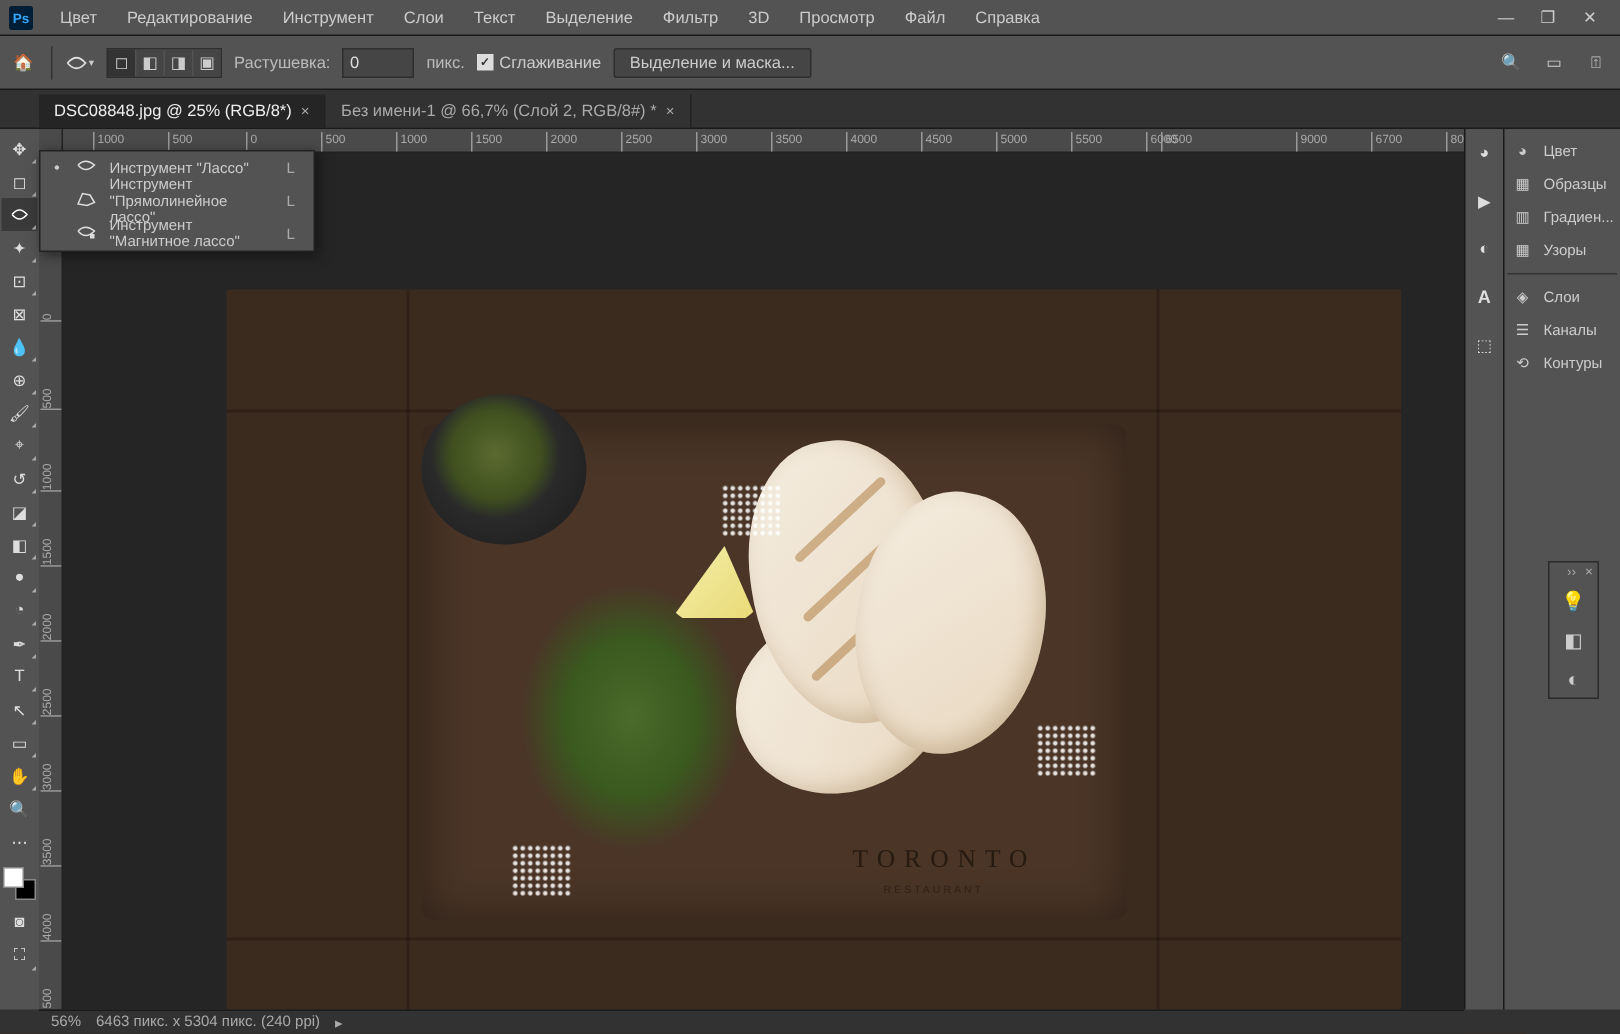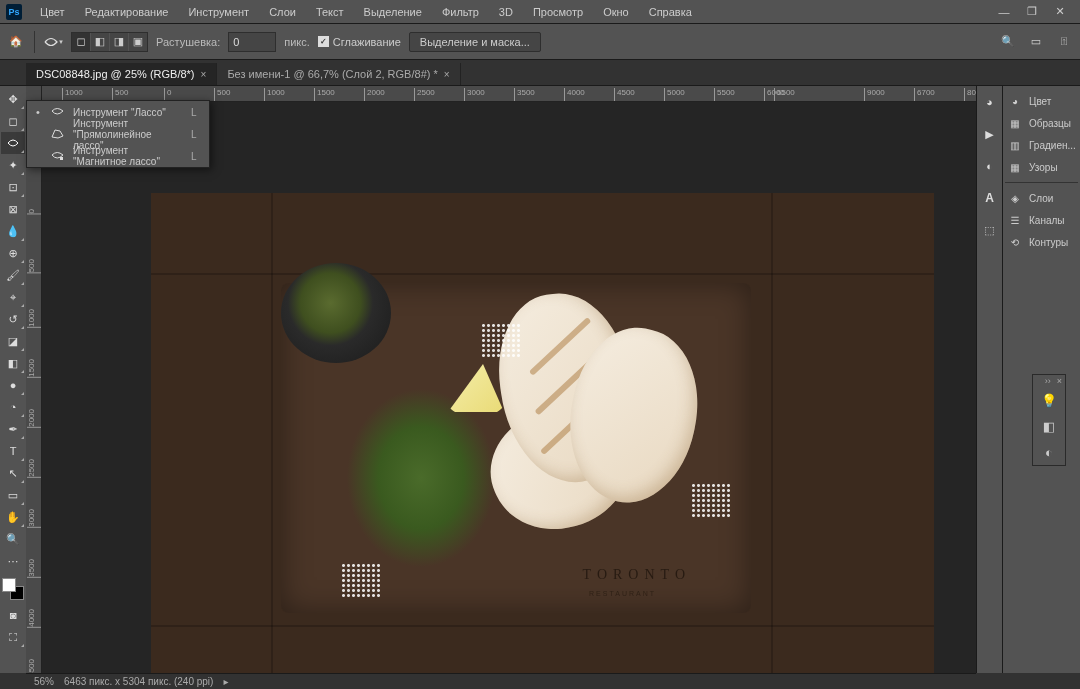--- a/index.html
+++ b/index.html
@@ -44,21 +44,21 @@
 .bowl{position:absolute;left:130px;top:70px;width:110px;height:100px;background:radial-gradient(circle at 45% 40%,#5a6b2f 0%,#3f4f1f 35%,#2a2a2a 50%,#1a1a1a 100%);border-radius:50%}
 .greens{position:absolute;left:195px;top:195px;width:150px;height:180px;background:radial-gradient(ellipse,#4a6b2a 0%,#3a5a1f 40%,transparent 70%)}
 .lemon{position:absolute;left:290px;top:165px;width:70px;height:60px;background:linear-gradient(135deg,#f5f0b0,#e8d870);clip-path:polygon(10% 90%,90% 90%,60% 10%);border-radius:0 0 50% 50%}
 .chick{position:absolute;background:linear-gradient(135deg,#f5ede0,#e8d8c0);border-radius:45% 50% 48% 52%;box-shadow:inset -5px -5px 15px rgba(140,100,50,.3)}
 .c1{left:350px;top:100px;width:130px;height:190px;transform:rotate(-8deg)}
 .c2{left:420px;top:135px;width:125px;height:175px;transform:rotate(12deg)}
 .c3{left:340px;top:215px;width:140px;height:120px;transform:rotate(-25deg)}
 .stripe{position:absolute;background:rgba(170,120,60,.5);height:6px;border-radius:3px;transform:rotate(-35deg)}
 .c1 .stripe{width:80px;left:25px}
 .c1 .s1{top:50px}.c1 .s2{top:90px}.c1 .s3{top:130px}
-.txt{position:absolute;bottom:30px;right:60px;color:rgba(30,20,12,.8);font-family:Georgia,serif;letter-spacing:6px;font-size:14px}
+.txt{position:absolute;bottom:30px;right:60px;color:rgba(30,20,12,.8);font-family:Georgia,serif;letter-spacing:6px;font-size:17px}
 .txt2{position:absolute;bottom:16px;right:95px;color:rgba(30,20,12,.6);font-size:7px;letter-spacing:2px}
 .wood-v{position:absolute;top:0;bottom:0;width:2px;background:rgba(0,0,0,.2)}
 .wood-h{position:absolute;left:0;right:0;height:2px;background:rgba(0,0,0,.2)}
 .salt{position:absolute;width:40px;height:35px;background:radial-gradient(circle,rgba(255,255,255,.85) 1px,transparent 2px);background-size:5px 5px}
 .flyout{position:absolute;top:100px;left:26px;background:#535353;border:1px solid #222;z-index:50;box-shadow:2px 2px 8px rgba(0,0,0,.5)}
 .flyout .row{display:flex;align-items:center;height:22px;padding:0 8px;gap:8px;width:182px}
 .flyout .dot{width:6px;text-align:center}
 .flyout .ico{width:16px;text-align:center;font-size:11px}
 .flyout .nm{flex:1;font-size:10px}
 .flyout .sc{width:10px;color:#aaa;font-size:10px}
@@ -82,21 +82,21 @@
   <div class="ps">Ps</div>
   <div class="mi">Цвет</div>
   <div class="mi">Редактирование</div>
   <div class="mi">Инструмент</div>
   <div class="mi">Слои</div>
   <div class="mi">Текст</div>
   <div class="mi">Выделение</div>
   <div class="mi">Фильтр</div>
   <div class="mi">3D</div>
   <div class="mi">Просмотр</div>
-  <div class="mi">Окно</div>
+  <div class="mi">Файл</div>
   <div class="mi">Справка</div>
   <div class="spacer"></div>
   <div class="wbtn">—</div>
   <div class="wbtn">❐</div>
   <div class="wbtn">✕</div>
 </div>
 
 <div class="optbar">
   <div class="ico">🏠</div>
   <div style="width:1px;height:22px;background:#333"></div>

